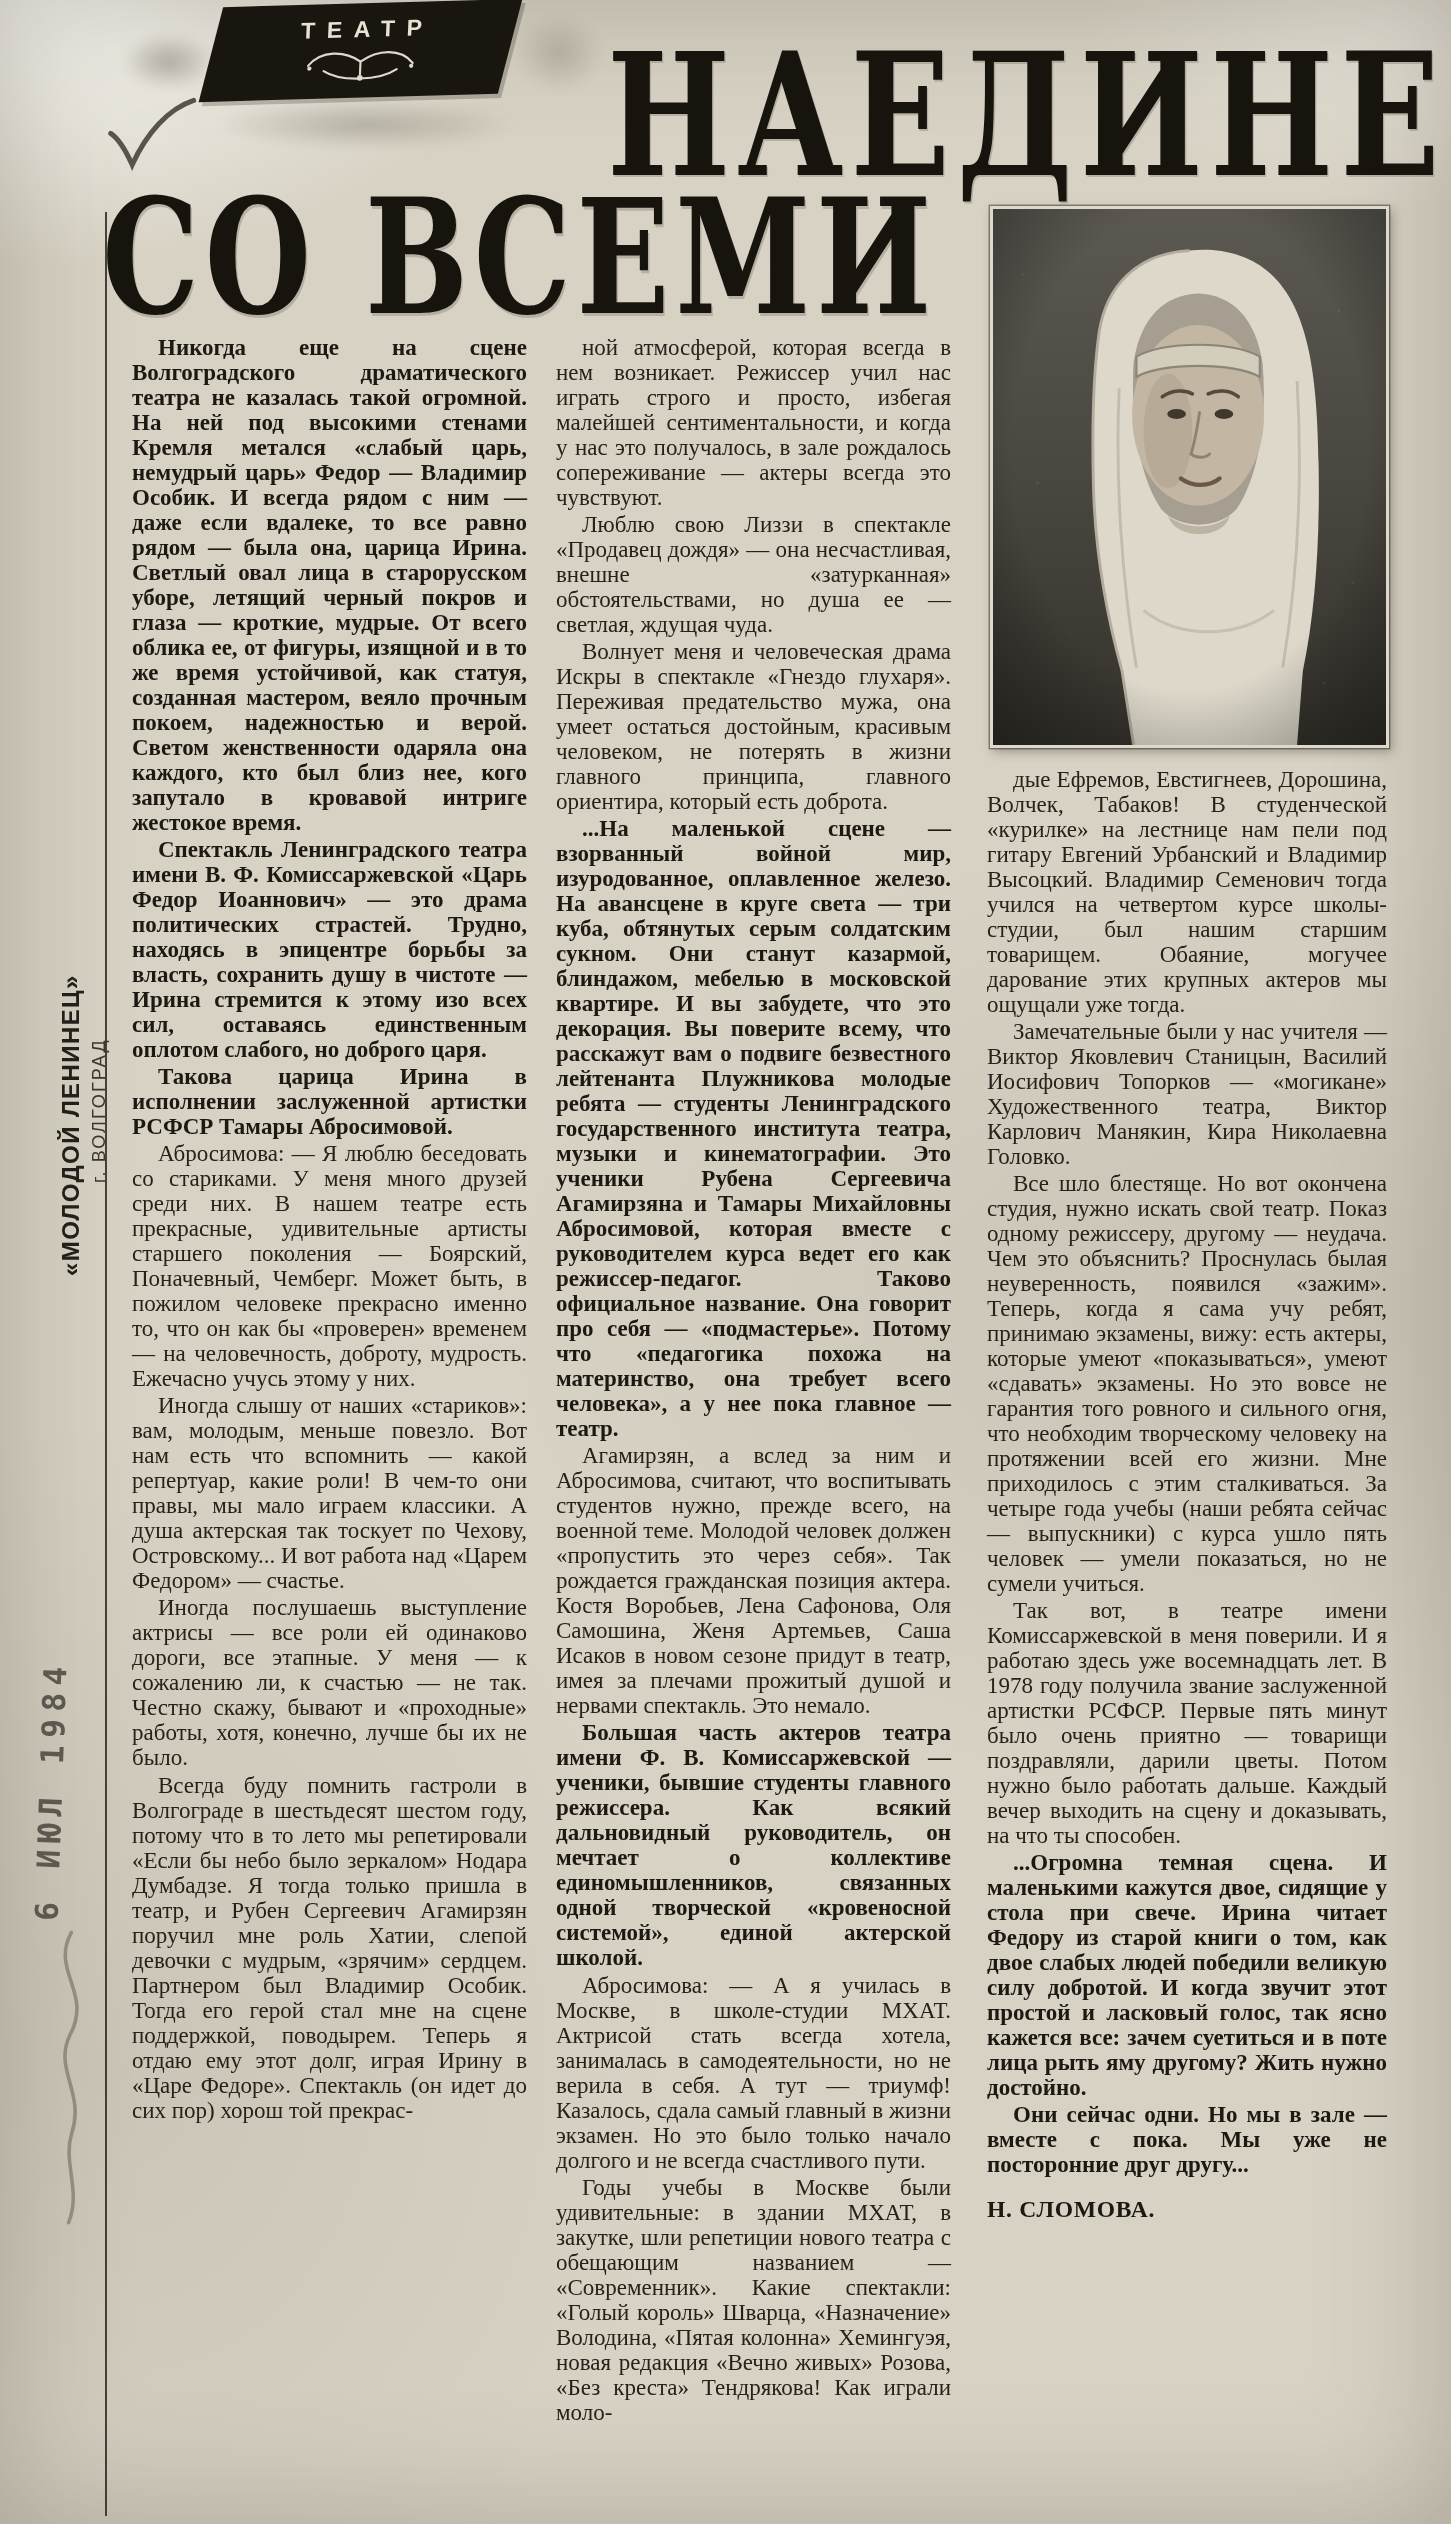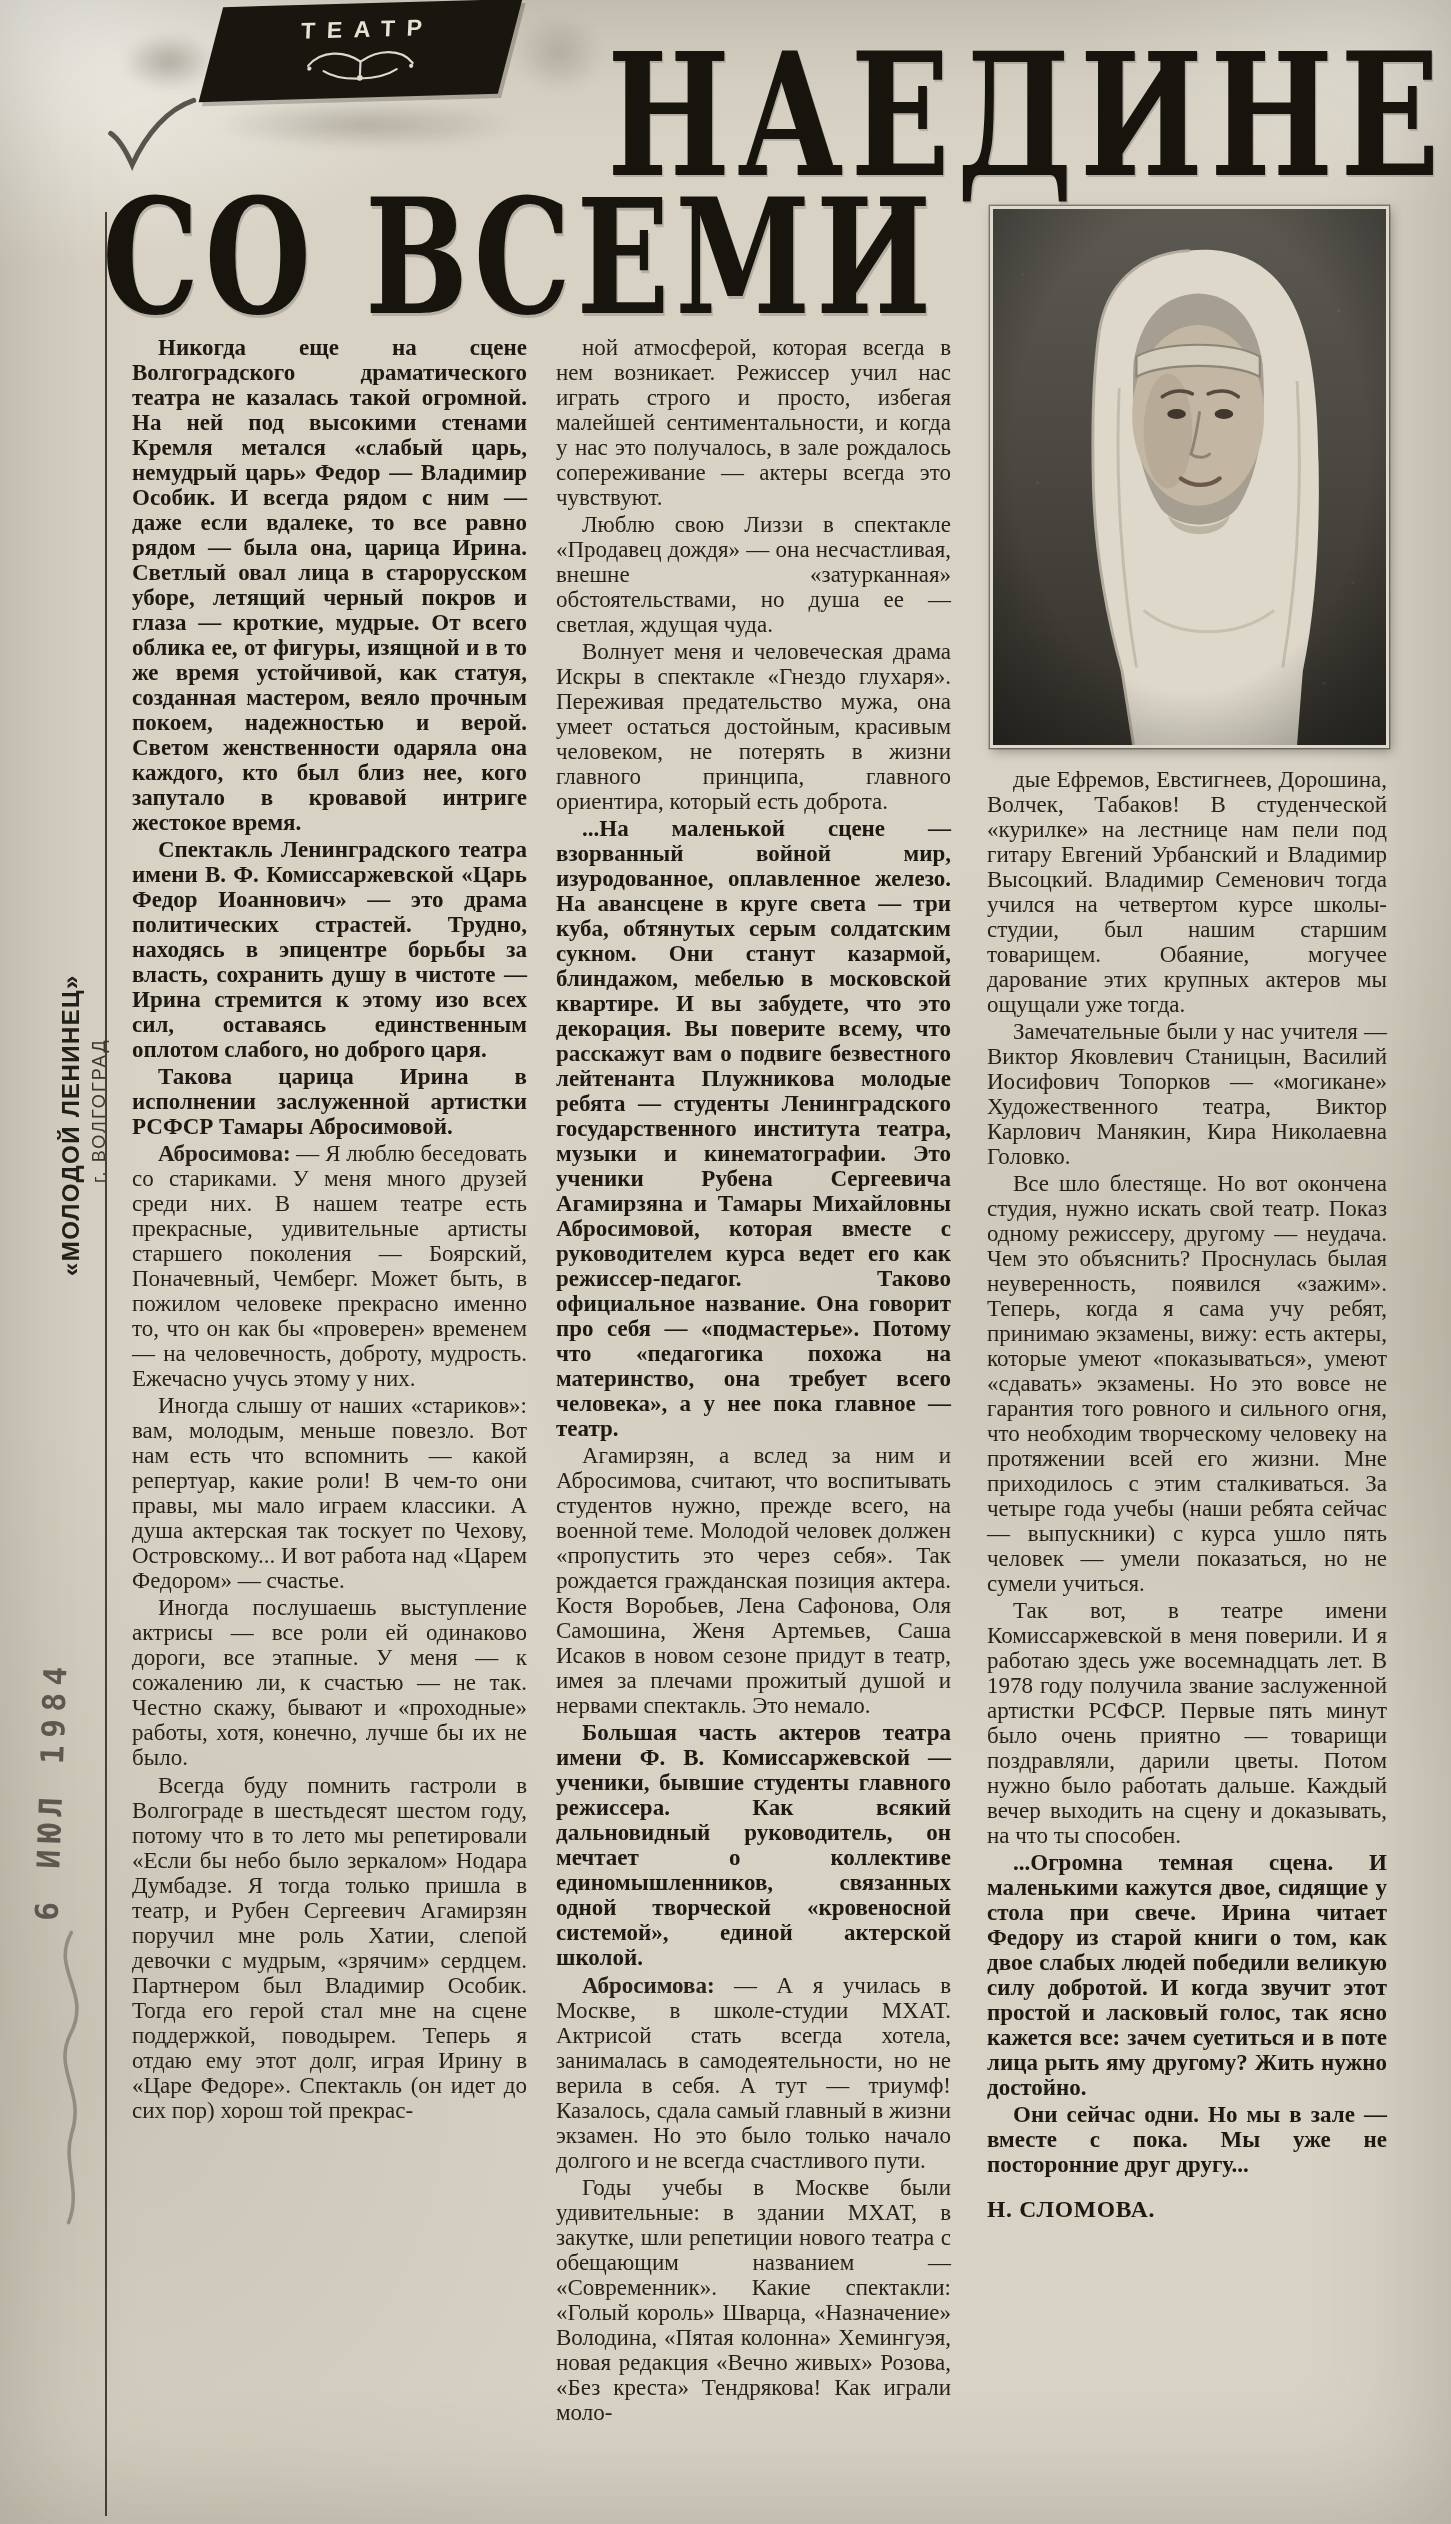--- a/index.html
+++ b/index.html
@@ -68,21 +68,21 @@
   }
   .pen-squiggle{position:absolute;left:43px;top:1927px;opacity:.7;}
 
   
   .col{position:absolute;font-size:23px;line-height:25px;}
   .col1{left:132px;top:335px;width:395px;}
   .col2{left:556px;top:335px;width:395px;}
   .col3{left:987px;top:206px;width:400px;}
   .para{margin:0 0 2.1px 0;text-indent:26px;text-align:justify;hyphens:auto;}
   .para.b{font-weight:bold;color:#1c1913;}
-  .para b{font-weight:bold;}
+  .para b{font-weight:normal;}
   .byline{
     text-align:left;font-weight:bold;font-size:23.6px;
     margin-top:20px;padding-right:7.2px;letter-spacing:0.7px;color:#1c1913;
   }
 
   
   .photo{
     width:393px;height:536px;margin:0 0 18.6px 2.9px;
     border:3.6px solid #ddd9cc;
     box-shadow:0 0 0 1.4px rgba(40,36,28,.5), 2.9px 4.3px 10px rgba(50,44,34,.35);

